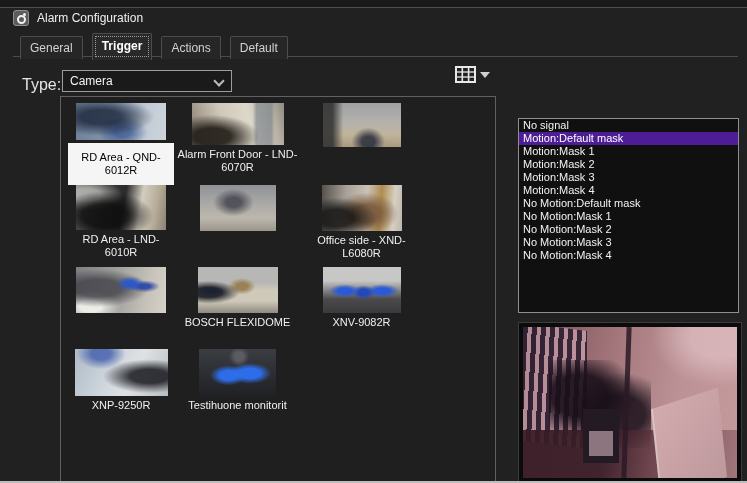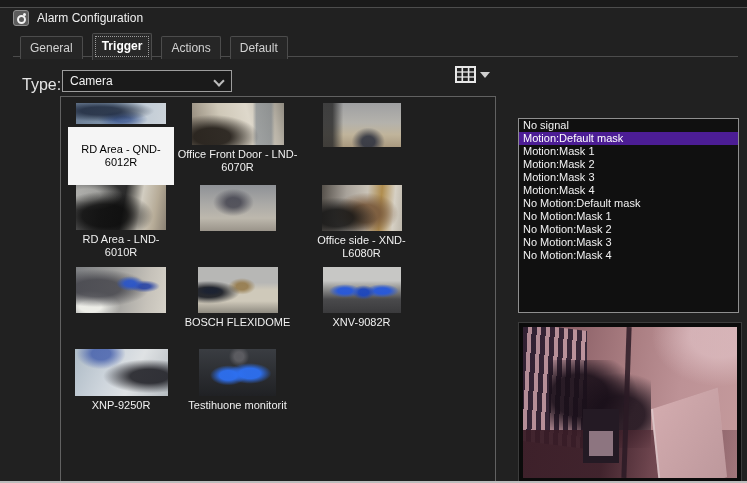--- a/index.html
+++ b/index.html
@@ -53,21 +53,21 @@
     border:1px solid #616161;border-bottom:none;background:#1f1f1f;overflow:hidden;
   }
   .grid{display:grid;grid-template-columns:106px 127px 121px;grid-auto-rows:82px;
     padding:6px 0 0 7px;justify-items:center;}
   .cam{display:flex;flex-direction:column;align-items:center;width:100%;}
   .thumb{width:90px;height:42px;background:#555;}
   .cam-label{
     margin-top:3px;font-size:11px;line-height:13px;color:#f0f0f0;text-align:center;
     max-width:126px;
   }
-  .cam-label.sel{background:#f5f5f5;color:#000;padding:16px 3px;}
+  .cam-label.sel{background:#f5f5f5;color:#000;padding:8px 3px;}
 
   
   .c1{background:
     radial-gradient(ellipse at 28% 38%, rgba(20,30,50,.75) 0 22%, transparent 58%),
     radial-gradient(ellipse at 52% 78%, rgba(30,60,130,.6) 0 12%, transparent 38%),
     linear-gradient(100deg,#6d7f96 0%,#8195ab 40%,#c2ccd6 75%,#cdd4da 100%);}
   .c2{width:92px;background:
     radial-gradient(ellipse at 22% 80%, rgba(35,30,25,.92) 0 18%, transparent 46%),
     linear-gradient(90deg, transparent 66%, rgba(110,120,130,.55) 70% 86%, transparent 90%),
     linear-gradient(75deg,#8c8274 0%,#cfc8b8 35%,#ded8cb 62%,#b8b2a6 86%,#8f8a80 100%);}
@@ -190,21 +190,21 @@
   </div>
 
   <div class="panel">
     <div class="grid">
         <div class="cam">
           <div class="thumb c1"></div>
           <div class="cam-label sel">RD Area - QND-6012R</div>
         </div>
         <div class="cam">
           <div class="thumb c2"></div>
-          <div class="cam-label">Office Front Door - LND-6070R</div>
+          <div class="cam-label">Alarm Front Door - LND-6070R</div>
         </div>
         <div class="cam">
           <div class="thumb c3"></div>
         </div>
         <div class="cam">
           <div class="thumb c4"></div>
           <div class="cam-label">RD Area - LND-6010R</div>
         </div>
         <div class="cam">
           <div class="thumb c5"></div>

